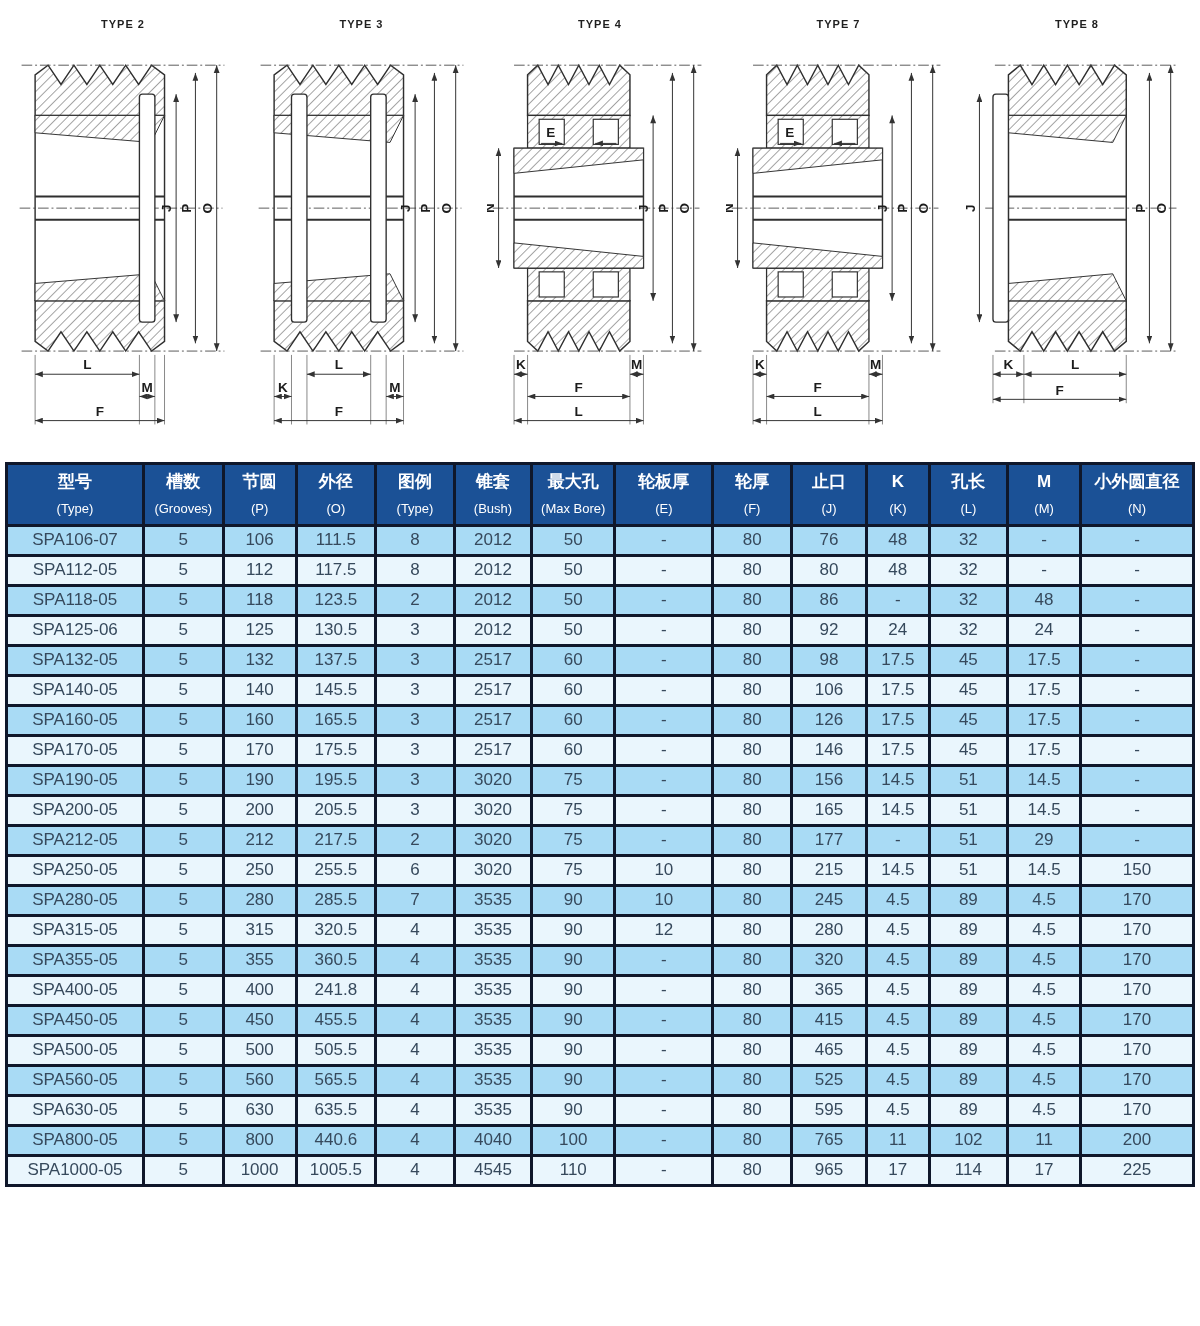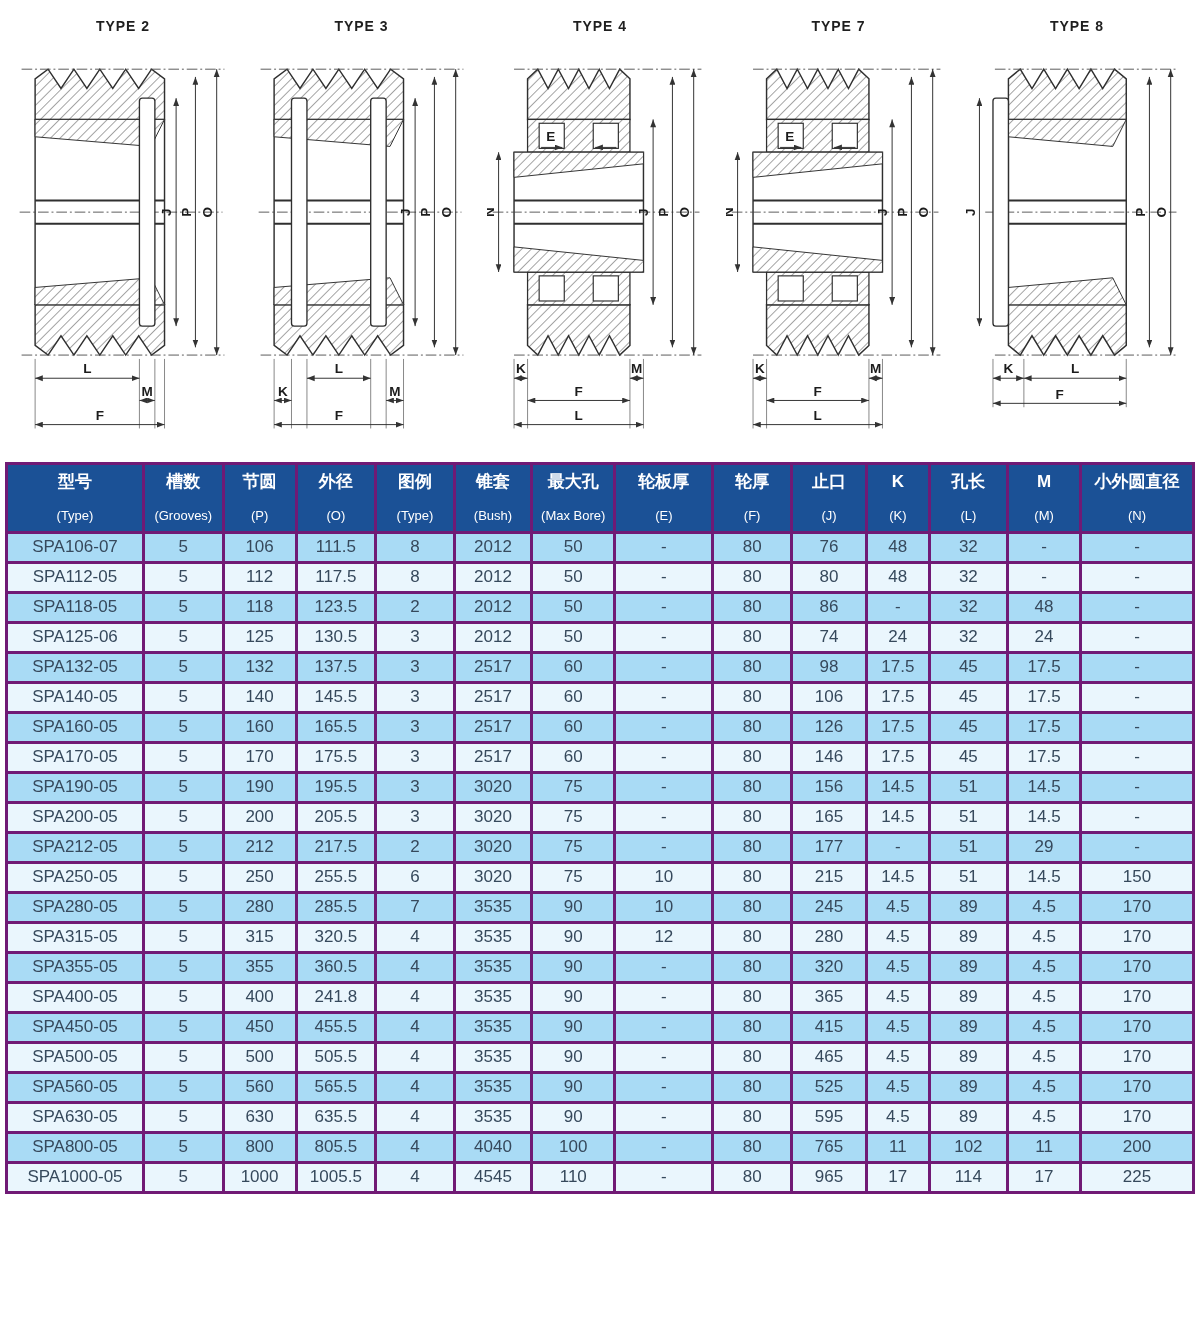--- a/index.html
+++ b/index.html
@@ -5,29 +5,29 @@
   :root{
     --header-bg:#1b5196; --row-odd:#a9dbf5; --row-even:#eaf6fd;
     --cell-text:#36495c; --header-text:#ffffff; --line:#2f2f2f;
   }
   *{box-sizing:border-box;margin:0;padding:0}
   body{width:1200px;height:1326px;background:#fff;font-family:"Liberation Sans",sans-serif;overflow:hidden}
   .page{width:1200px;height:1326px;display:flex;flex-direction:column}
   
   .diagrams{display:flex;justify-content:space-between;padding:12px 6px 0;height:462px}
   .diagram{width:234px;display:flex;flex-direction:column;align-items:center}
-  .diagram figcaption{font-size:14px;font-weight:700;letter-spacing:1px;color:#1f1f1f;margin:6px 0 10px}
+  .diagram figcaption{font-size:11px;font-weight:700;letter-spacing:1px;color:#1f1f1f;margin:6px 0 10px}
   .diagram svg{width:226px;height:400px}
   .dl{font:700 14px "Liberation Sans",sans-serif;fill:#1c1c1c}
   
   .tablewrap{padding:0 5px 6px}
-  table{width:100%;border-collapse:separate;border-spacing:3px;background:#701a75;table-layout:fixed}
+  table{width:100%;border-collapse:separate;border-spacing:3px;background:#0f172a;table-layout:fixed}
   th{background:var(--header-bg);color:var(--header-text);text-align:center;vertical-align:middle;padding:6px 1px;font-weight:400}
   th .h-zh{font-size:17px;font-weight:600;line-height:1.25}
-  th .h-en{font-size:13px;line-height:1.25;margin-top:16px}
+  th .h-en{font-size:13px;line-height:1.25;margin-top:9px}
   td{height:27px;text-align:center;vertical-align:middle;font-size:17px;color:var(--cell-text);padding:1px 2px;overflow:hidden;white-space:nowrap}
   tbody tr:nth-child(odd) td{background:var(--row-odd)}
   tbody tr:nth-child(even) td{background:var(--row-even)}
 </style>
 </head>
 <body>
 
 <div class="page">
 
   <div class="diagrams">
@@ -414,21 +414,21 @@
           <tr>
             <td>SPA125-06</td>
             <td>5</td>
             <td>125</td>
             <td>130.5</td>
             <td>3</td>
             <td>2012</td>
             <td>50</td>
             <td>-</td>
             <td>80</td>
-            <td>74</td>
+            <td>92</td>
             <td>24</td>
             <td>32</td>
             <td>24</td>
             <td>-</td>
           </tr>
           <tr>
             <td>SPA132-05</td>
             <td>5</td>
             <td>132</td>
             <td>137.5</td>
@@ -680,21 +680,21 @@
             <td>595</td>
             <td>4.5</td>
             <td>89</td>
             <td>4.5</td>
             <td>170</td>
           </tr>
           <tr>
             <td>SPA800-05</td>
             <td>5</td>
             <td>800</td>
-            <td>805.5</td>
+            <td>440.6</td>
             <td>4</td>
             <td>4040</td>
             <td>100</td>
             <td>-</td>
             <td>80</td>
             <td>765</td>
             <td>11</td>
             <td>102</td>
             <td>11</td>
             <td>200</td>

